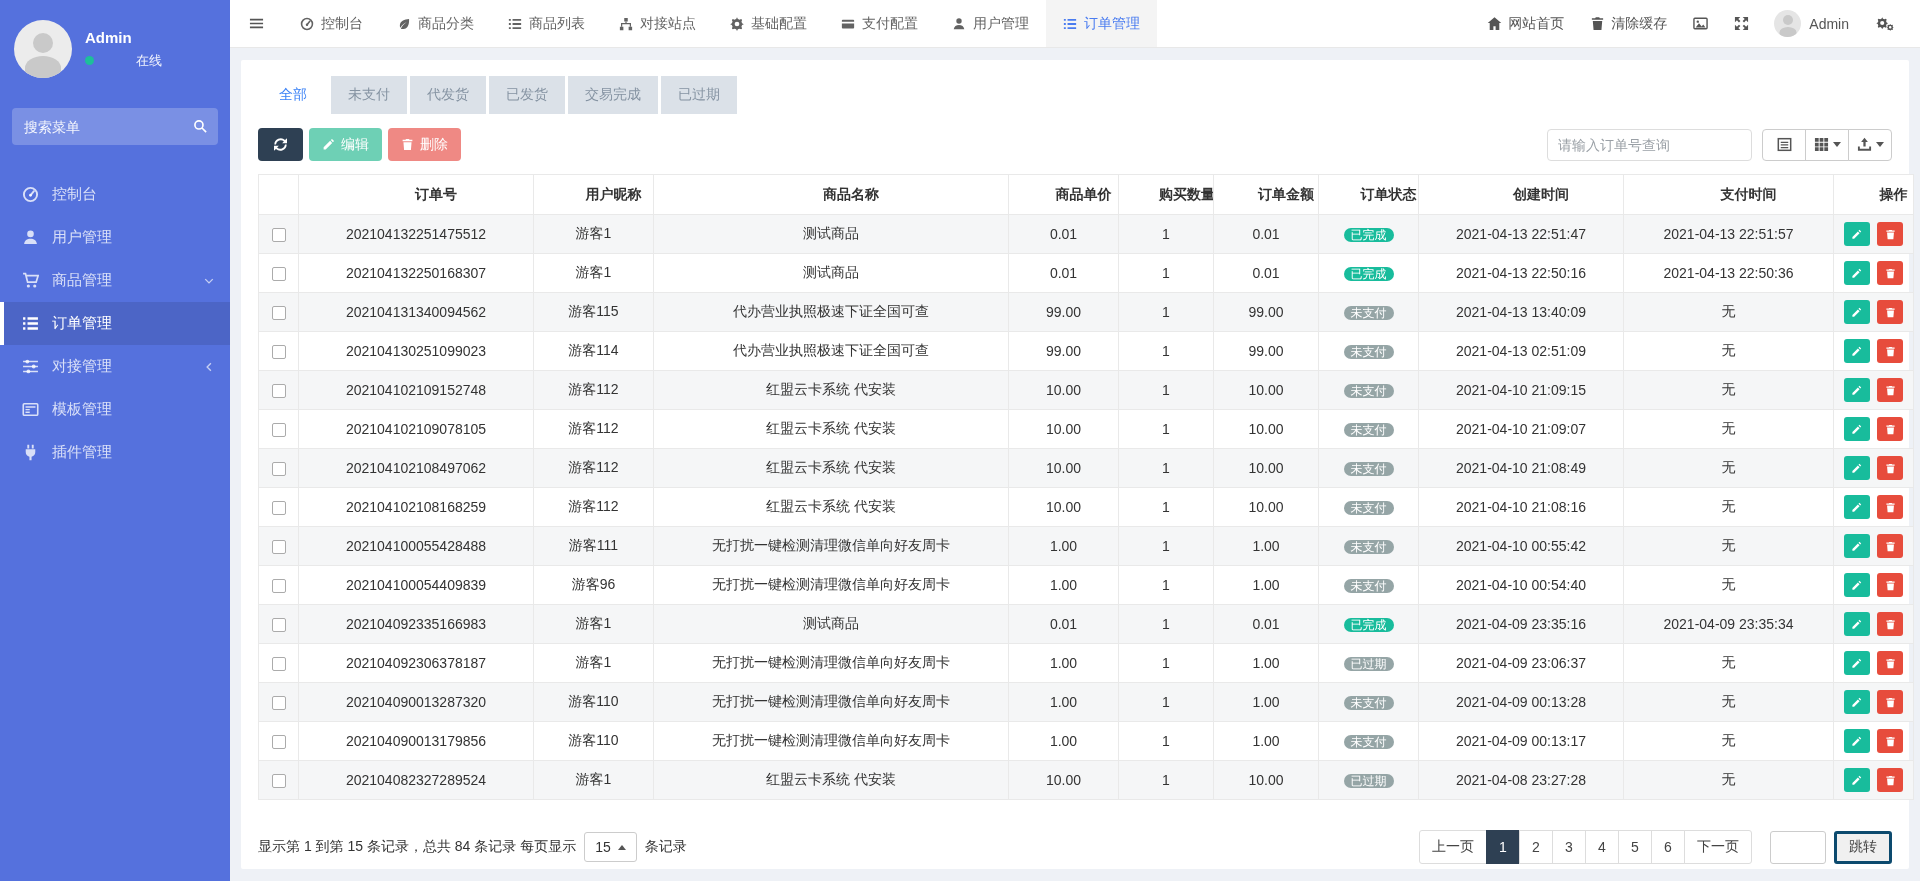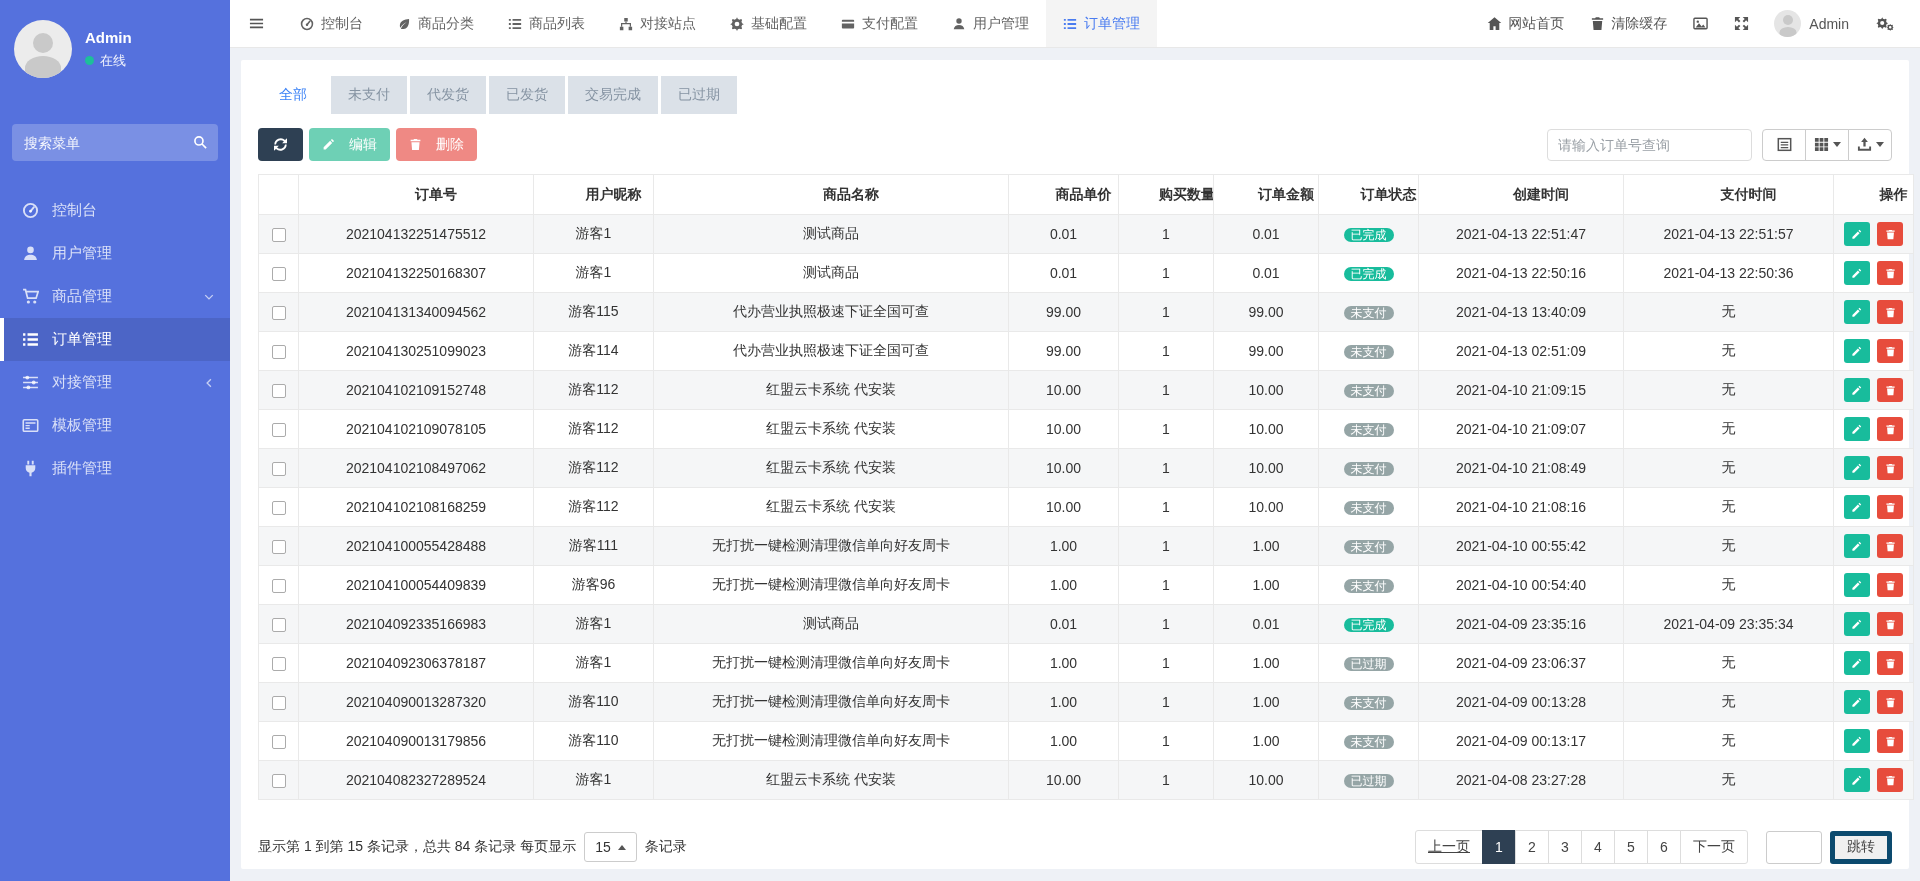--- a/index.html
+++ b/index.html
@@ -9,23 +9,23 @@
   .ic { width:15px; height:15px; fill:currentColor; }
 
   
   .sidebar { position:absolute; left:0; top:0; width:230px; height:881px; background:#5571dd; z-index:5; }
   .profile { display:flex; align-items:center; padding:20px 14px 18px; }
   .avatar { width:58px; height:58px; border-radius:50%; background:#ececec; position:relative; overflow:hidden; flex:none; }
   .avatar::before { content:""; position:absolute; left:50%; top:13px; transform:translateX(-50%); width:20px; height:20px; border-radius:50%; background:#c9c9c9; }
   .avatar::after { content:""; position:absolute; left:50%; top:36px; transform:translateX(-50%); width:36px; height:24px; border-radius:50% 50% 0 0; background:#c9c9c9; }
   .profile-info { margin-left:13px; }
   .profile-name { color:#fff; font-weight:bold; font-size:15px; }
-  .profile-status { margin-top:6px; display:flex; align-items:center; color:rgba(255,255,255,.92); font-size:13px; }
+  .profile-status { margin-top:6px; display:flex; align-items:center; color:rgba(255,255,255,.92); font-size:13px;gap:36px; }
   .dot { width:9px; height:9px; border-radius:50%; background:#1dbf9a; margin-right:6px; }
-  .side-search { position:relative; margin:28px 12px 0; }
+  .side-search { position:relative; margin:12px 12px 0; }
   .side-search input { width:100%; height:37px; background:rgba(255,255,255,.22); border:none; border-radius:4px;
      color:#fff; font-size:14px; padding:0 34px 0 12px; outline:none; }
   .side-search input::placeholder { color:rgba(255,255,255,.92); }
   .side-search .ic { position:absolute; right:11px; top:11px; color:#fff; width:14px; height:14px; }
   .side-menu { margin-top:28px; }
   .side-item { display:flex; align-items:center; height:43px; padding-left:22px; color:rgba(255,255,255,.78);
      font-size:15px; cursor:pointer; position:relative; }
   .side-item .side-icon { width:17px; height:17px; margin-right:13px; fill:currentColor; flex:none; }
   .side-item .side-arrow { margin-left:auto; margin-right:15px; width:12px; height:12px; opacity:.85; }
   .side-item .side-arrow svg { width:12px; height:12px; stroke:currentColor; fill:none; }
@@ -50,21 +50,21 @@
   .main { position:absolute; left:230px; top:48px; right:0; bottom:0; padding:12px 11px; }
   .card { background:#fff; height:100%; border-radius:2px; padding:0 17px; }
 
   .filter-tabs { display:flex; gap:3px; padding-top:16px; }
   .filter-tab { height:38px; min-width:70px; padding:0 17px; display:flex; align-items:center; justify-content:center;
      background:#dbe1e8; color:#8593a2; font-size:14px; cursor:pointer; }
   .filter-tab.active { background:#fff; color:#3b82f6; }
 
   .toolbar { margin-top:14px; display:flex; align-items:center; }
   .btn { border:none; border-radius:4px; height:33px; color:#fff; font-size:14px; display:inline-flex;
-     align-items:center; justify-content:center; gap:14px; cursor:pointer; margin-right:6px; padding:0 13px; }
+     align-items:center; justify-content:center; gap:6px; cursor:pointer; margin-right:6px; padding:0 13px; }
   .btn .ic { width:13px; height:13px; }
   .btn-refresh { background:#2e4053; width:45px; }
   .btn-edit { background:#6ed0b5; }
   .btn-del { background:#ef8984; }
   .toolbar-right { margin-left:auto; display:flex; align-items:center; }
   .order-search { width:205px; height:32px; border:1px solid #ddd; border-radius:4px; padding:0 10px;
      font-size:14px; color:#333; outline:none; }
   .order-search::placeholder { color:#9aa0a6; }
   .btn-group { display:flex; margin-left:10px; }
   .tool-btn { height:32px; width:44px; background:#fff; border:1px solid #ccc; display:flex; align-items:center;
@@ -90,25 +90,25 @@
 
   
   .table-footer { margin-top:30px; display:flex; }
   .summary { display:flex; align-items:center; gap:8px; color:#333; }
   .pagesize { display:inline-flex; align-items:center; gap:7px; border:1px solid #ccc; border-radius:3px;
      padding:6px 10px; cursor:pointer; color:#333; }
   .pager { margin-left:auto; display:flex; align-items:center; }
   .pagination { display:flex; list-style:none; }
   .page-btn { min-width:34px; height:34px; padding:0 12px; display:flex; align-items:center; justify-content:center;
      border:1px solid #ddd; margin-left:-1px; background:#fff; color:#444; cursor:pointer; font-size:14px; }
-  .pagination li:first-child { border-radius:3px 0 0 3px;text-decoration:underline; }
+  .pagination li:first-child { border-radius:3px 0 0 3px; }
   .pagination li:last-child { border-radius:0 3px 3px 0; }
   .page-btn.active { background:#2e4053; border-color:#2e4053; color:#fff; }
   .jump-input { width:56px; height:33px; border:1px solid #ccc; border-radius:3px; margin-left:18px; outline:none; padding:0 6px; }
-  .jump-btn { height:33px; padding:0 12px; margin-left:8px; background:#f0f0f0; border:5px solid #0c4a6e;
+  .jump-btn { height:33px; padding:0 12px; margin-left:8px; background:#f0f0f0; border:3px solid #0c4a6e;
      border-radius:3px; color:#444; font-size:14px; cursor:pointer; }
 </style>
 </head>
 <body>
 
 <svg width="0" height="0" style="position:absolute">
   <defs>
     <symbol id="i-menu" viewBox="0 0 16 16">
         <path d="M1 3h14v1.8H1zM1 7.1h14v1.8H1zM1 11.2h14V13H1z"></path>
       </symbol>

